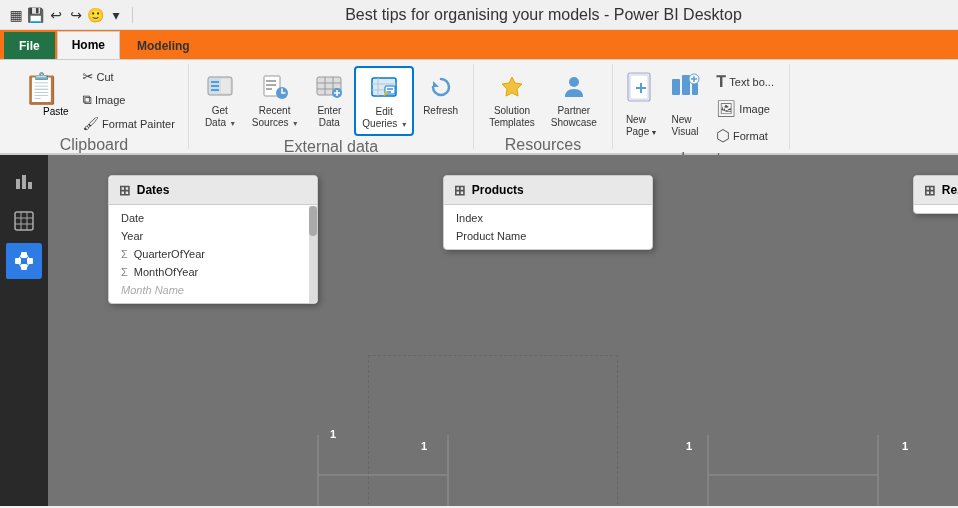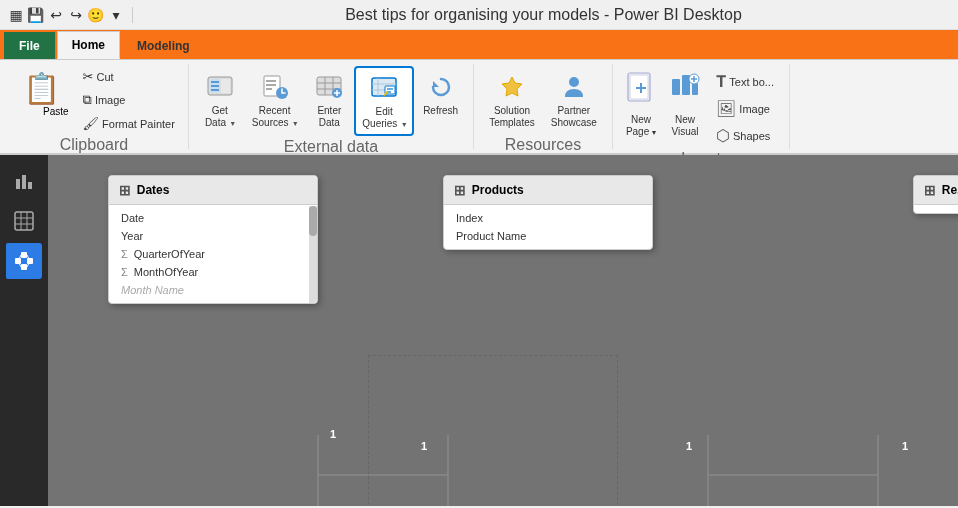--- a/index.html
+++ b/index.html
@@ -183,21 +183,20 @@
     
     .ribbon-btn-big {
       display: flex;
       flex-direction: column;
       align-items: center;
       justify-content: flex-start;
       padding: 4px 4px;
       cursor: pointer;
       border-radius: 3px;
       min-width: 40px;
-      text-align: center;
       border: 1px solid transparent;
     }
     .ribbon-btn-big .btn-icon { font-size: 28px; }
     .ribbon-btn-big .btn-label { font-size: 10px; color: #333; line-height: 1.2; margin-top: 2px; }
 
     
     .canvas-container {
       display: flex;
       height: calc(508px - 30px - 30px - 97px);
       background: #737373;
@@ -484,21 +483,21 @@
         <div class="insert-btn">
           <span class="insert-btn-icon">𝐓</span>
           <span>Text bo...</span>
         </div>
         <div class="insert-btn">
           <span class="insert-btn-icon">🖼</span>
           <span>Image</span>
         </div>
         <div class="insert-btn">
           <span class="insert-btn-icon">⬡</span>
-          <span>Shapes</span>
+          <span>Format</span>
         </div>
       </div>
     </div>
     <div class="ribbon-group-label">Insert</div>
   </div>
 
 </div>
 
 <div class="canvas-container">
 

